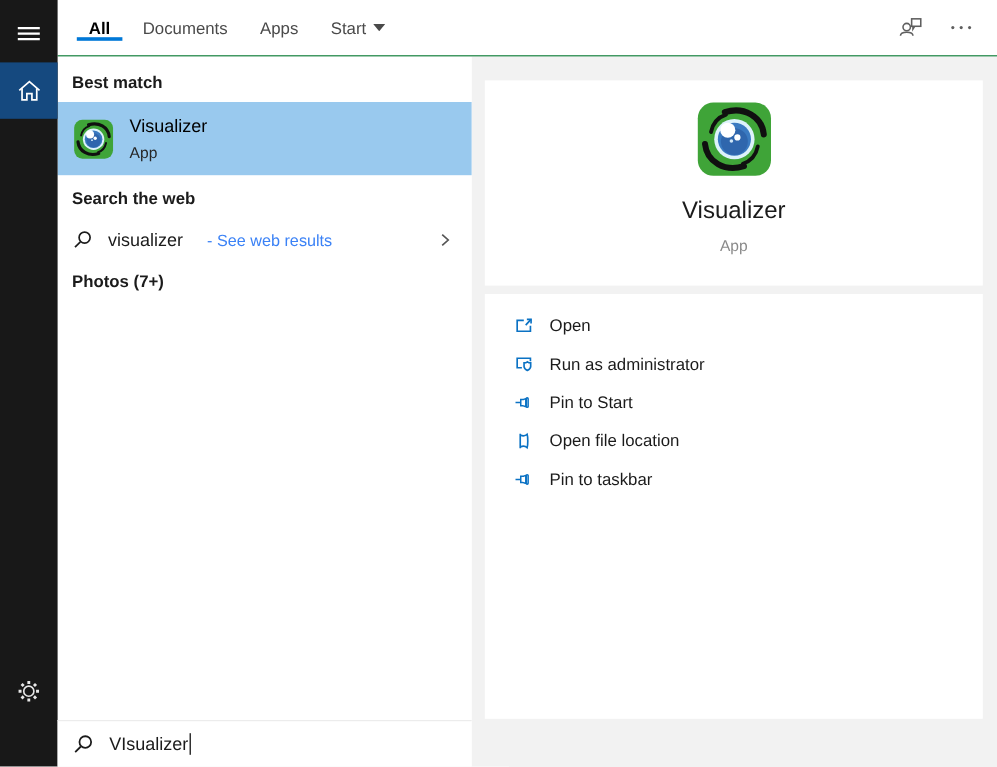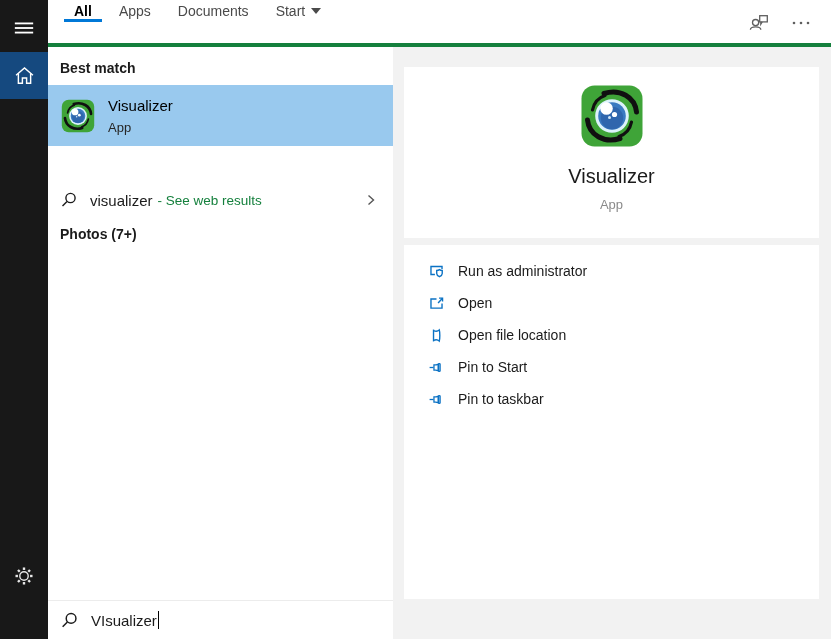--- a/index.html
+++ b/index.html
@@ -9,21 +9,21 @@
 
   
   .sidebar{position:absolute;left:0;top:0;width:48px;height:639px;background:#181818;z-index:5;}
   .side-btn{position:absolute;left:0;width:48px;height:48px;display:flex;align-items:center;justify-content:center;cursor:pointer;}
   .side-btn.hamburger{top:4px;}
   .side-btn.home{top:52px;height:47px;background:#15497f;}
   .side-btn.gear{top:552px;}
 
   
   .topbar{position:absolute;left:48px;top:0;width:783px;height:47px;background:#fff;
-          border-bottom:4px solid #15803d;display:flex;align-items:flex-start;padding-left:16px;z-index:4;}
+          border-bottom:1px solid #15803d;display:flex;align-items:center;padding-left:16px;z-index:4;}
   .tabs{display:flex;align-items:stretch;}
   .tab{display:flex;align-items:center;gap:6px;padding:0 10px;margin-right:7px;font-size:14px;color:#4a4a4a;
        border-bottom:3px solid transparent;padding-top:3px;cursor:pointer;}
   .tab.active{color:#000;font-weight:700;border-bottom-color:#0078d7;}
   .topbar-icons{position:absolute;right:18px;top:0;height:46px;display:flex;align-items:center;gap:18px;}
   .tb-icon{width:24px;height:24px;display:flex;align-items:center;justify-content:center;cursor:pointer;}
 
   
   .left-panel{position:absolute;left:48px;top:47px;width:345px;height:553px;background:#fff;z-index:2;}
   .section-header{font-size:14px;font-weight:700;color:#1b1b1b;padding-left:12px;}
@@ -31,21 +31,21 @@
   .best-row{position:absolute;top:38px;left:0;width:345px;height:61px;background:#99c9ee;cursor:pointer;
             display:flex;align-items:center;}
   .best-icon{width:34px;height:34px;margin-left:13px;flex:0 0 auto;}
   .best-text{margin-left:13px;display:flex;flex-direction:column;}
   .best-title{font-size:15px;color:#000;line-height:19px;}
   .best-sub{font-size:13px;color:#262626;line-height:17px;margin-top:4px;}
   .hdr-web{position:absolute;top:110px;left:0;right:0;}
   .web-row{position:absolute;top:133px;left:0;width:345px;height:40px;display:flex;align-items:center;cursor:pointer;}
   .web-row .mag{margin-left:12px;flex:0 0 auto;display:flex;}
   .web-text{margin-left:12px;font-size:15px;color:#1b1b1b;white-space:nowrap;}
-  .web-hint{font-size:13.5px;color:#15803d;margin-left:5px;}
+  .web-hint{font-size:13.5px;color:#3b82f6;margin-left:20px;}
   .web-chev{margin-left:auto;margin-right:14px;display:flex;}
   .hdr-photos{position:absolute;top:179px;left:0;right:0;}
 
   
   .right-area{position:absolute;left:393px;top:47px;width:438px;height:592px;background:#f2f2f2;z-index:1;}
   .card{position:absolute;left:11px;width:415px;background:#fff;}
   .card.identity{top:20px;height:171px;display:flex;flex-direction:column;align-items:center;}
   .app-big{width:64px;height:64px;margin-top:17px;}
   .preview-title{font-size:20px;color:#1b1b1b;margin-top:17px;}
   .preview-sub{font-size:13px;color:#8a8a8a;margin-top:9px;}
@@ -121,24 +121,24 @@
       </svg>
     </div>
   </div>
 
   <div class="topbar">
     <div class="tabs">
       <div class="tab active">
         <span>All</span>
       </div>
       <div class="tab">
+        <span>Documents</span>
+      </div>
+      <div class="tab">
         <span>Apps</span>
-      </div>
-      <div class="tab">
-        <span>Documents</span>
       </div>
       <div class="tab">
         <span>Start</span>
         <svg width="10" height="6" viewBox="0 0 10 6">
           <polygon points="0,0 10,0 5,6" fill="#4a4a4a"></polygon>
         </svg>
       </div>
     </div>
     <div class="topbar-icons">
       <div class="tb-icon">
@@ -167,20 +167,21 @@
     <div class="best-row">
       <svg class="best-icon" viewBox="0 0 64 64">
         <use href="#appicon"></use>
       </svg>
       <div class="best-text">
         <span class="best-title">Visualizer</span>
         <span class="best-sub">App</span>
       </div>
     </div>
 
+    <div class="section-header hdr-web">Search the web</div>
 
     <div class="web-row">
       <svg class="mag" width="18" height="18" viewBox="0 0 18 18">
         <circle cx="10.5" cy="7" r="4.6" fill="none" stroke="#1b1b1b" stroke-width="1.4"></circle>
         <path d="M7 10.5 L2.5 15" stroke="#1b1b1b" stroke-width="1.4"></path>
       </svg>
       <span class="web-text">visualizer</span>
       <span class="web-hint">- See web results</span>
       <svg class="web-chev" width="16" height="16" viewBox="0 0 16 16">
         <path d="M5.5 3.5 L10.5 8 L5.5 12.5" fill="none" stroke="#555555" stroke-width="1.4"></path>
@@ -198,57 +199,57 @@
       </svg>
       <div class="preview-title">Visualizer</div>
       <div class="preview-sub">App</div>
     </div>
 
     <div class="card actions">
 
       <div class="action-row">
         <svg class="action-icon" viewBox="0 0 16 16">
           <g fill="none" stroke="#0b72c4" stroke-width="1.3">
-            <path d="M6.5 10.8 H2.8 V3.3 H13.2 V5.6"></path>
-            <path d="M10.8 6.2 C11.6 6.8 12.5 7 13.4 7 V9.8 C13.4 11.6 11.4 12.6 10.8 12.9 C10.2 12.6 8.2 11.6 8.2 9.8 V7 C9.1 7 10 6.8 10.8 6.2 Z"></path>
-          </g>
-        </svg>
-        <span class="action-label">Run as administrator</span>
-      </div>
-
-      <div class="action-row">
-        <svg class="action-icon" viewBox="0 0 16 16">
-          <g fill="none" stroke="#0b72c4" stroke-width="1.3">
             <path d="M13.2 8 V12.3 H2.8 V3.8 H8"></path>
             <path d="M9.5 7.5 L13.6 3"></path>
             <path d="M10.4 2.9 H13.7 V6.2"></path>
           </g>
         </svg>
         <span class="action-label">Open</span>
       </div>
 
       <div class="action-row">
         <svg class="action-icon" viewBox="0 0 16 16">
           <g fill="none" stroke="#0b72c4" stroke-width="1.3">
-            <path d="M5.2 2.4 V13.6"></path>
-            <path d="M5.2 3.3 C7.8 4.5 9.2 4.1 10.6 2.7 C11.3 4.7 11.3 11.1 10.6 13.3 C9.2 11.9 7.8 11.5 5.2 12.7"></path>
-          </g>
-        </svg>
-        <span class="action-label">Open file location</span>
+            <path d="M6.5 10.8 H2.8 V3.3 H13.2 V5.6"></path>
+            <path d="M10.8 6.2 C11.6 6.8 12.5 7 13.4 7 V9.8 C13.4 11.6 11.4 12.6 10.8 12.9 C10.2 12.6 8.2 11.6 8.2 9.8 V7 C9.1 7 10 6.8 10.8 6.2 Z"></path>
+          </g>
+        </svg>
+        <span class="action-label">Run as administrator</span>
       </div>
 
       <div class="action-row">
         <svg class="action-icon" viewBox="0 0 16 16">
           <g fill="none" stroke="#0b72c4" stroke-width="1.2">
             <path d="M1.5 8 H5.2"></path>
             <path d="M5.6 5.6 H7.2 C8.3 5.6 8.5 4.9 9.6 4.9 V11.1 C8.5 11.1 8.3 10.4 7.2 10.4 H5.6 Z"></path>
             <rect x="9.9" y="4.3" width="1.5" height="7.4" rx="0.7"></rect>
           </g>
         </svg>
         <span class="action-label">Pin to Start</span>
+      </div>
+
+      <div class="action-row">
+        <svg class="action-icon" viewBox="0 0 16 16">
+          <g fill="none" stroke="#0b72c4" stroke-width="1.3">
+            <path d="M5.2 2.4 V13.6"></path>
+            <path d="M5.2 3.3 C7.8 4.5 9.2 4.1 10.6 2.7 C11.3 4.7 11.3 11.1 10.6 13.3 C9.2 11.9 7.8 11.5 5.2 12.7"></path>
+          </g>
+        </svg>
+        <span class="action-label">Open file location</span>
       </div>
 
       <div class="action-row">
         <svg class="action-icon" viewBox="0 0 16 16">
           <g fill="none" stroke="#0b72c4" stroke-width="1.2">
             <path d="M1.5 8 H5.2"></path>
             <path d="M5.6 5.6 H7.2 C8.3 5.6 8.5 4.9 9.6 4.9 V11.1 C8.5 11.1 8.3 10.4 7.2 10.4 H5.6 Z"></path>
             <rect x="9.9" y="4.3" width="1.5" height="7.4" rx="0.7"></rect>
           </g>
         </svg>

